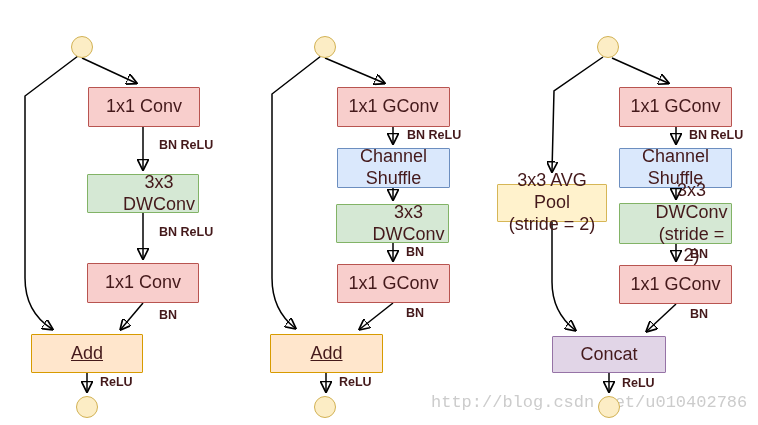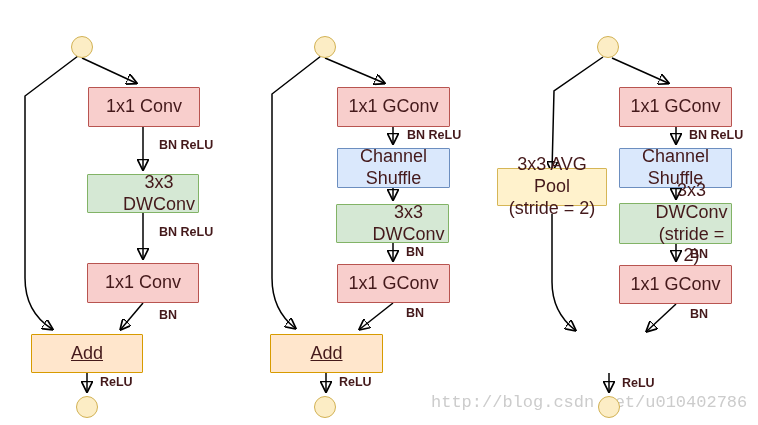--- a/index.html
+++ b/index.html
@@ -95,26 +95,27 @@
   <div class="node shuffle" style="left:337px; top:148px; width:113px; height:40px;">Channel Shuffle</div>
   <div class="node dwconv" style="left:336px; top:204px; width:113px; height:39px;">3x3 DWConv</div>
   <div class="edge-label" style="left:406px; top:245px;">BN</div>
   <div class="node conv" style="left:337px; top:264px; width:113px; height:39px;">1x1 GConv</div>
   <div class="edge-label" style="left:406px; top:306px;">BN</div>
   <div class="node add" style="left:270px; top:334px; width:113px; height:39px;">Add</div>
   <div class="edge-label" style="left:339px; top:375px;">ReLU</div>
   <div class="port" style="left:314px; top:396px;"></div>
 
   <div class="port" style="left:597px; top:36px;"></div>
-  <div class="node pool" style="left:497px; top:168px; width:110px; height:38px;">3x3 AVG Pool
+  <div class="node pool" style="left:497px; top:184px; width:110px; height:38px;">3x3 AVG Pool
 (stride = 2)</div>
   <div class="node conv" style="left:619px; top:87px; width:113px; height:40px;">1x1 GConv</div>
   <div class="edge-label" style="left:689px; top:128px;">BN ReLU</div>
   <div class="node shuffle" style="left:619px; top:148px; width:113px; height:40px;">Channel Shuffle</div>
   <div class="node dwconv" style="left:619px; top:203px; width:113px; height:41px;">3x3 DWConv
 (stride = 2)</div>
   <div class="edge-label" style="left:690px; top:247px;">BN</div>
   <div class="node conv" style="left:619px; top:265px; width:113px; height:39px;">1x1 GConv</div>
   <div class="edge-label" style="left:690px; top:307px;">BN</div>
+  <div class="node concat" style="left:552px; top:336px; width:114px; height:37px;">Concat</div>
   <div class="edge-label" style="left:622px; top:376px;">ReLU</div>
   <div class="port" style="left:598px; top:396px;"></div>
 
 </div>
 
 </body></html>

